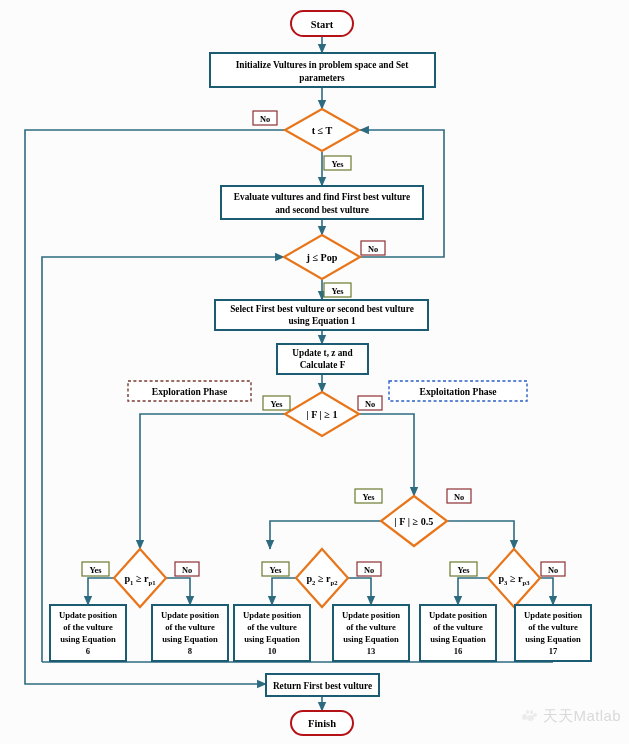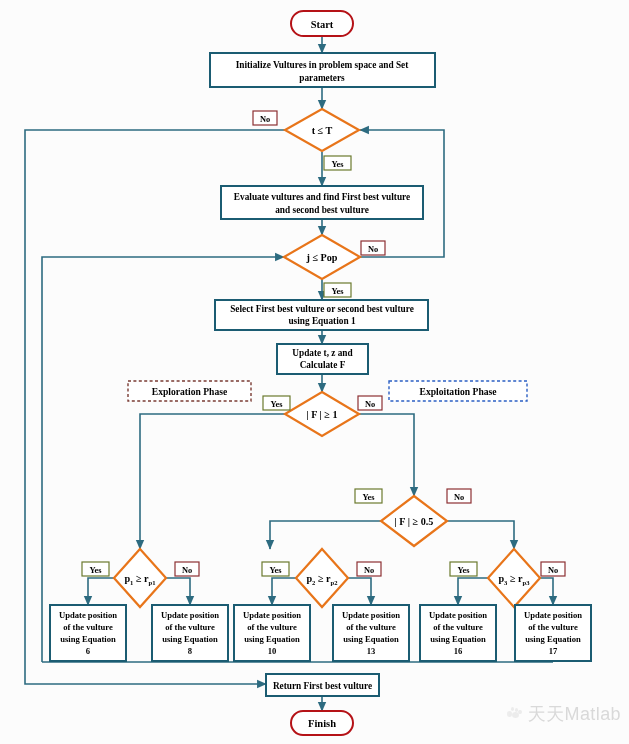--- a/index.html
+++ b/index.html
@@ -9,21 +9,21 @@
   .lbl{font-family:"Liberation Serif",serif;font-weight:bold;fill:#000000;text-anchor:middle;}
   .proc-t{font-size:9.3px;}
   .dia-t{font-size:10.2px;}
   .term-t{font-size:10.5px;}
   .box-t{font-size:8.6px;}
   .yn-t{font-size:8.4px;}
   .phase-t{font-size:9.6px;}
   .sub{font-size:6.6px;}
   #wm{position:absolute;right:8px;bottom:18px;display:flex;align-items:center;gap:5px;
       opacity:.30;}
-  #wm .wmtext{font-family:"Liberation Sans",sans-serif;font-size:18px;color:#8a8a8a;letter-spacing:.4px;}
+  #wm .wmtext{font-family:"Liberation Sans",sans-serif;font-size:15px;color:#8a8a8a;letter-spacing:.4px;}
   #wm .wmlogo{width:16px;height:14px;position:relative;}
   #wm .wmlogo i{position:absolute;background:#c9c9c9;border-radius:50%;display:block;}
 </style>
 </head>
 <body>
 
 <div id="stage">
 
 <svg viewBox="0 0 629 744">
   <defs>

